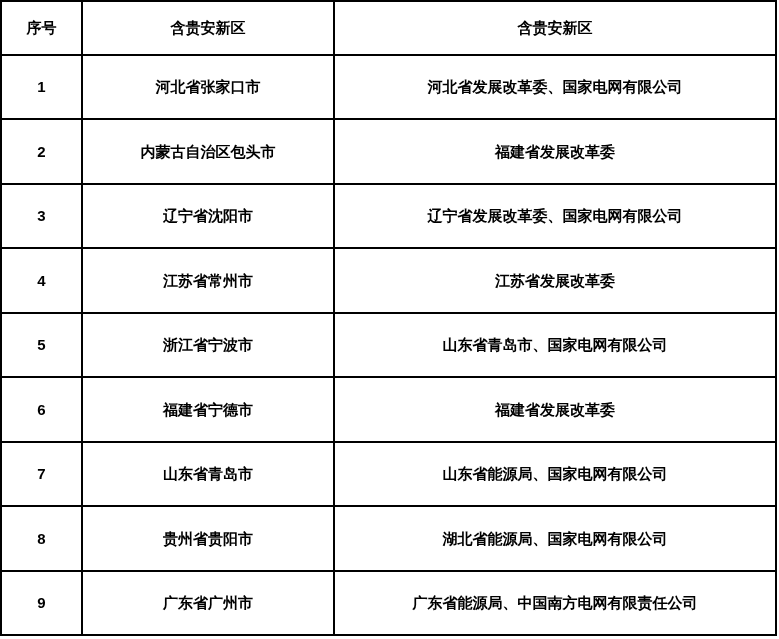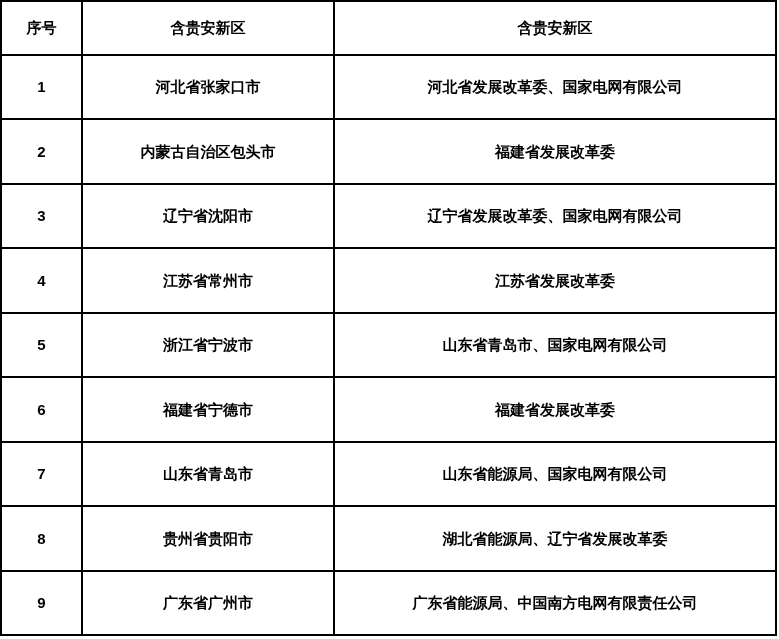--- a/index.html
+++ b/index.html
@@ -91,21 +91,21 @@
           <td>福建省发展改革委</td>
         </tr>
         <tr>
           <td>7</td>
           <td>山东省青岛市</td>
           <td>山东省能源局、国家电网有限公司</td>
         </tr>
         <tr>
           <td>8</td>
           <td>贵州省贵阳市</td>
-          <td>湖北省能源局、辽宁省发展改革委</td>
+          <td>湖北省能源局、国家电网有限公司</td>
         </tr>
         <tr>
           <td>9</td>
           <td>广东省广州市</td>
           <td>广东省能源局、中国南方电网有限责任公司</td>
         </tr>
       </tbody>
   </table>
 </div>
 

